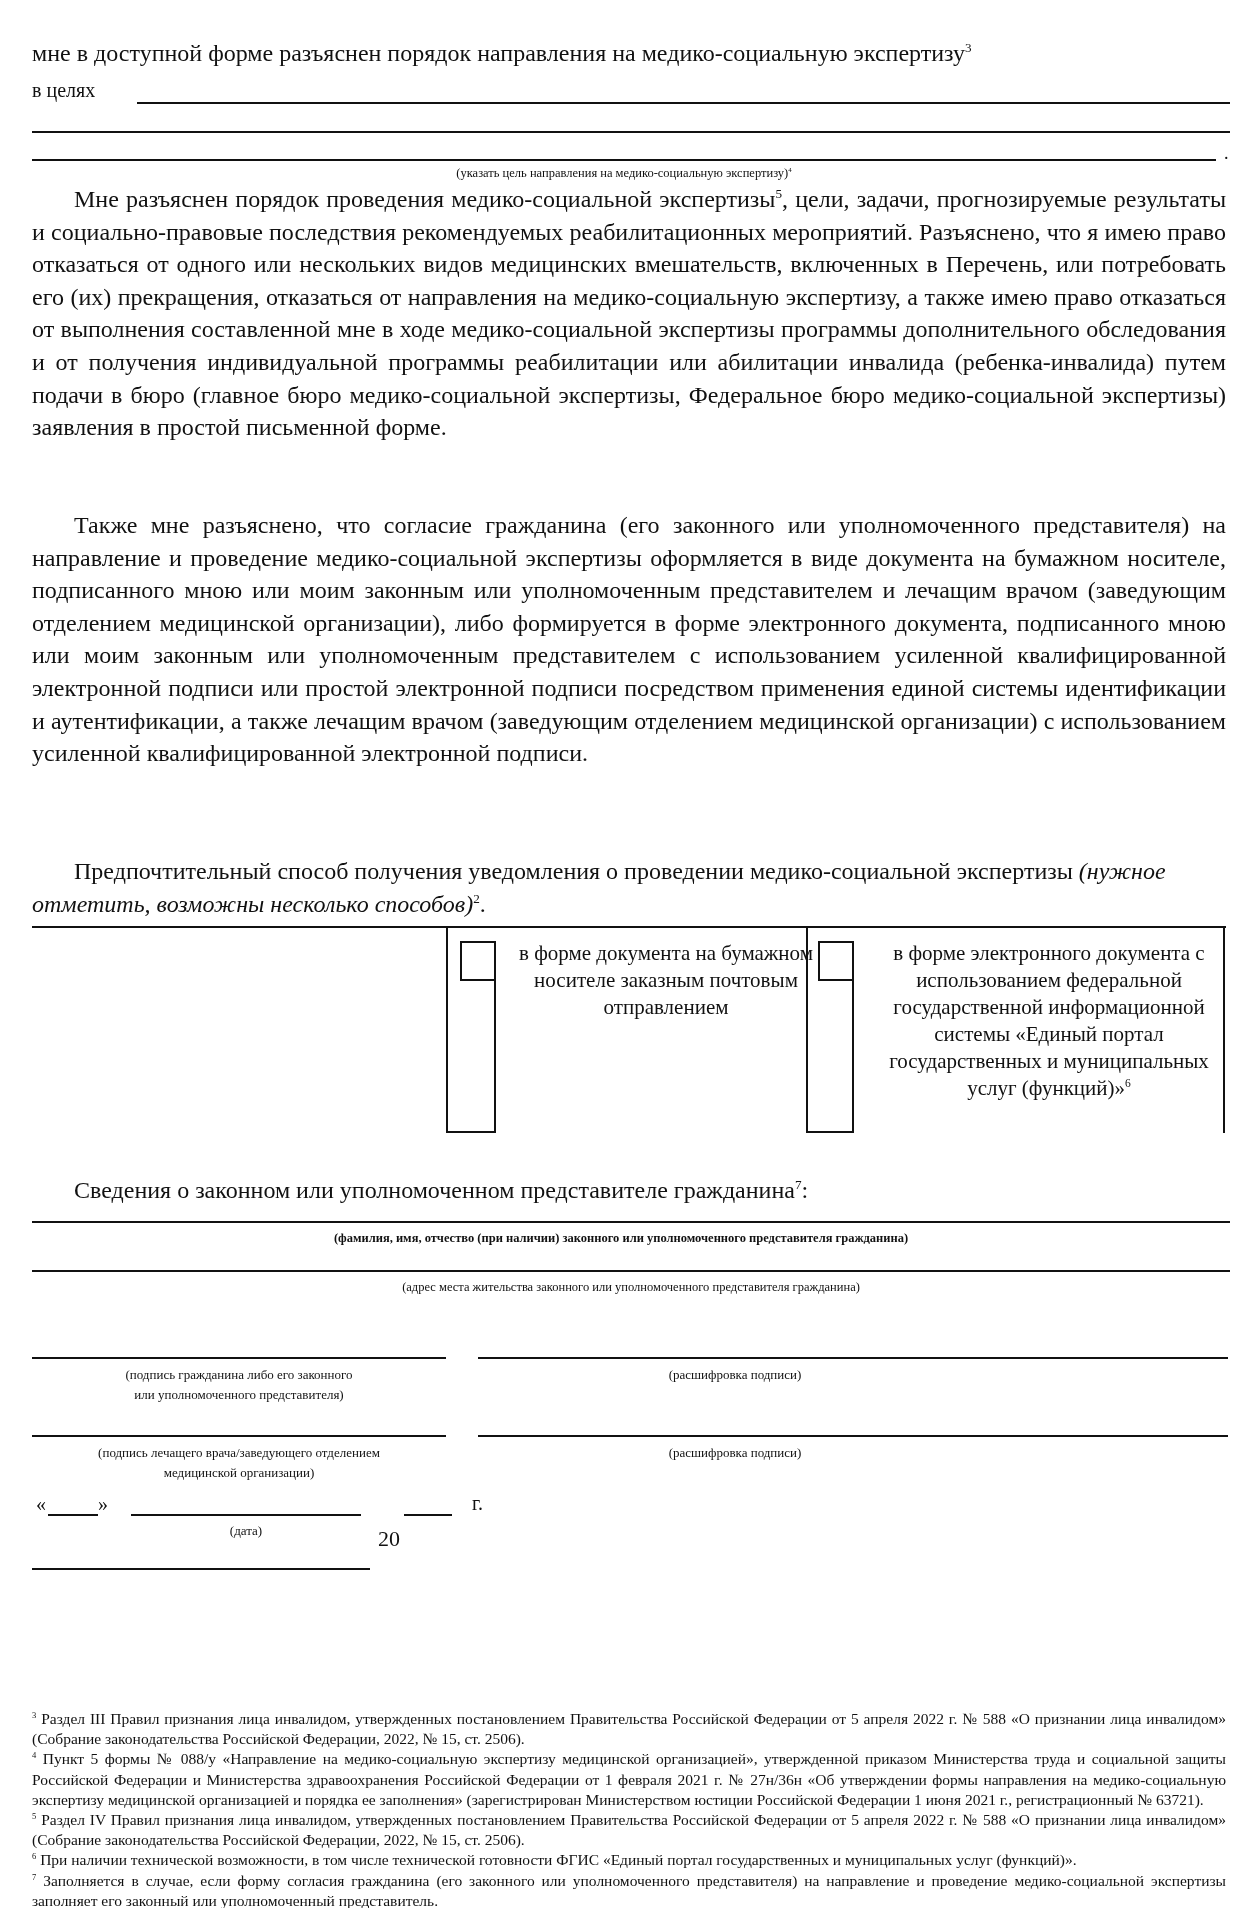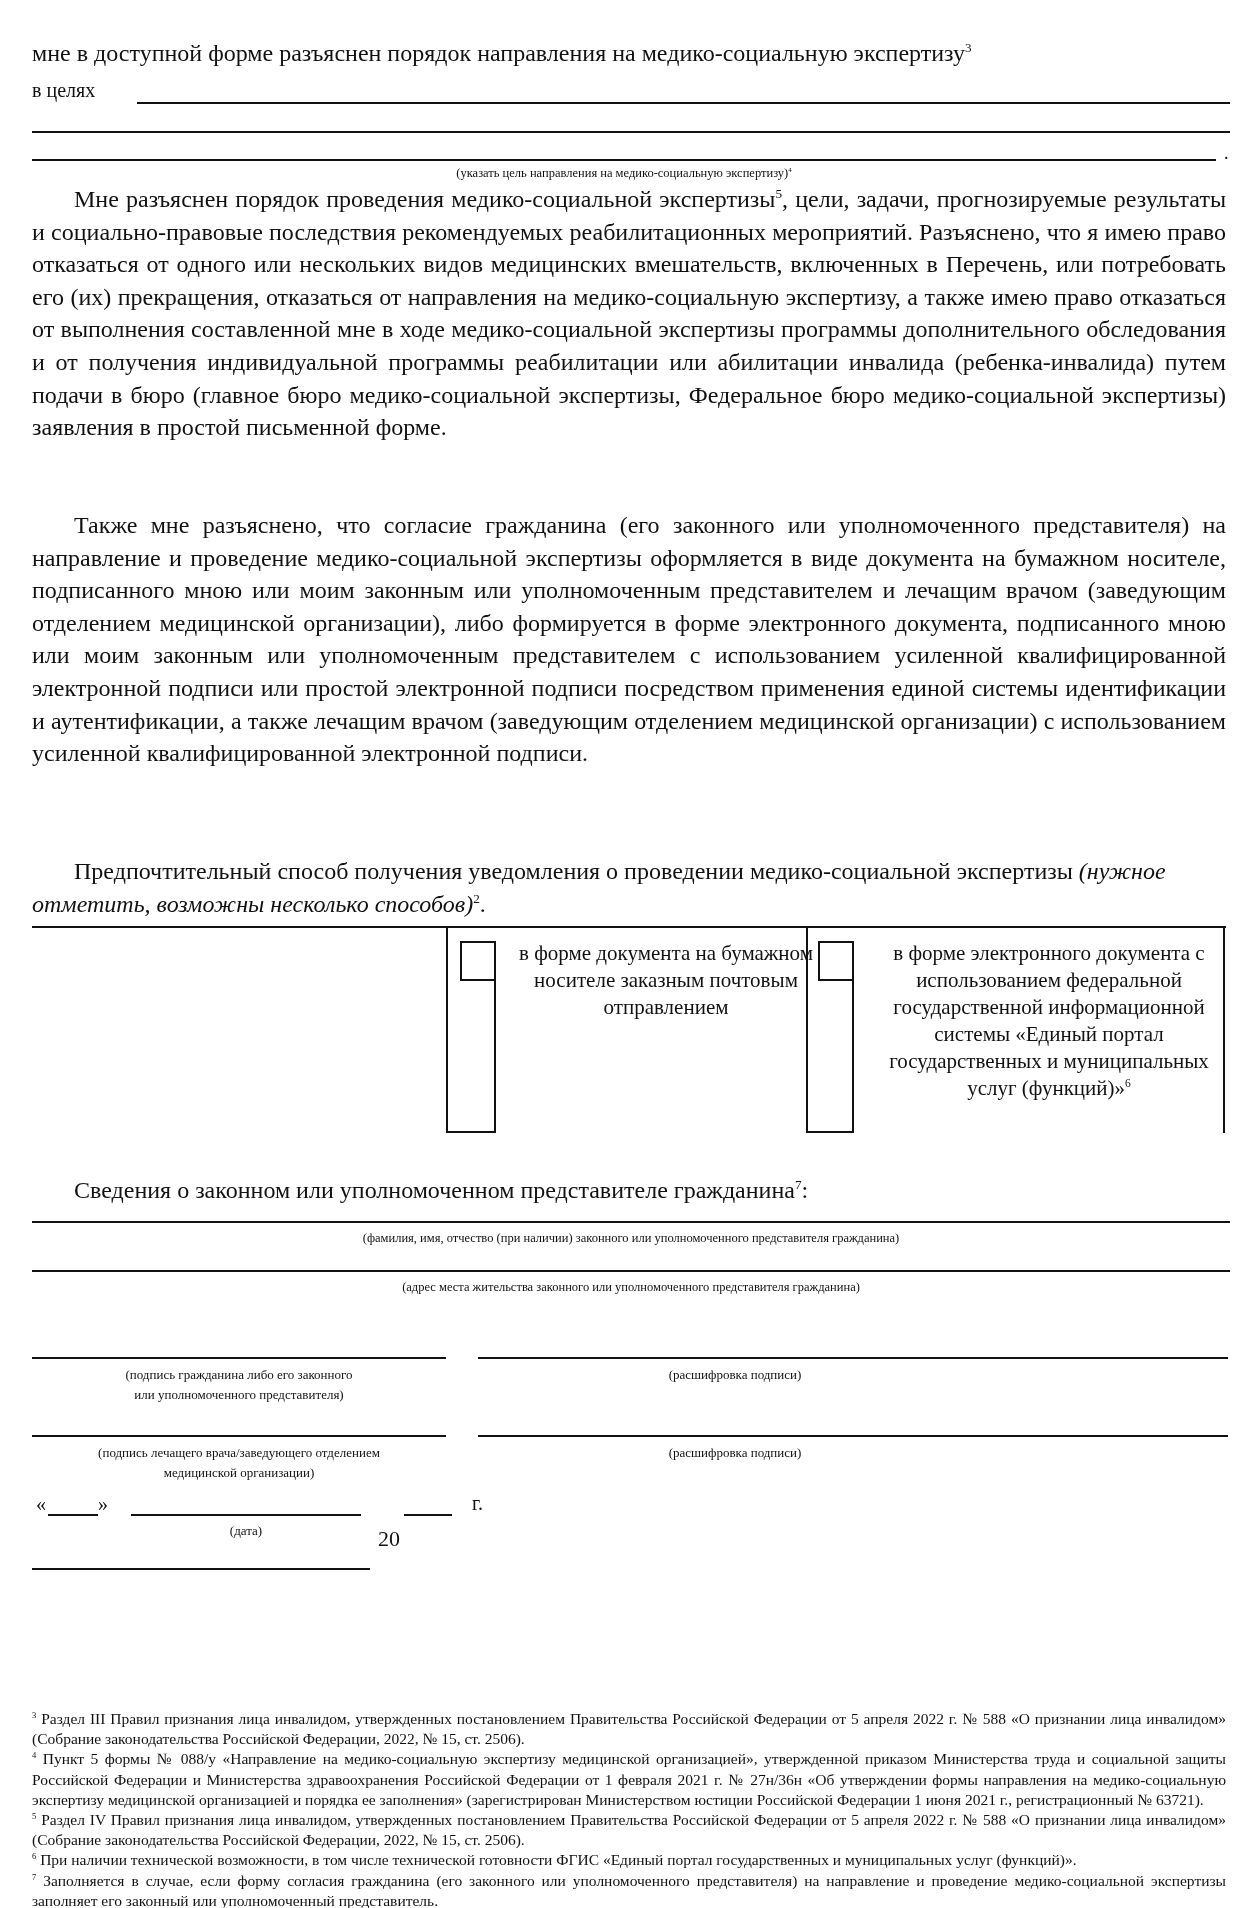--- a/index.html
+++ b/index.html
@@ -68,21 +68,21 @@
     <div class="cbstem" style="left:46px;"></div>
     <div class="bot" style="left:0; width:48px;"></div>
     <div class="txt" style="left:68px; width:350px;"><span>в форме электронного документа с использованием федеральной государственной информационной системы «Единый портал государственных и муниципальных услуг (функций)»</span><sup>6</sup></div>
   </div>
 </div>
 
 <div class="abs" style="left:74px; top:1174px; font-size:24px; line-height:32px; white-space:nowrap;">
   <span>Сведения о законном или уполномоченном представителе гражданина</span><sup>7</sup><span>:</span>
 </div>
 <div class="hr" style="left:32px; width:1198px; top:1221px;"></div>
-<div class="abs cap" style="left:32px; width:1198px; top:1230px;">(фамилия, имя, отчество (при наличии) законного или уполномоченного представителя гражданина)</div>
+<div class="abs cap" style="left:22px; width:1198px; top:1230px;font-weight:bold;">(фамилия, имя, отчество (при наличии) законного или уполномоченного представителя гражданина)</div>
 <div class="hr" style="left:32px; width:1198px; top:1270px;"></div>
 <div class="abs cap" style="left:32px; width:1198px; top:1279px;">(адрес места жительства законного или уполномоченного представителя гражданина)</div>
 
 <div class="hr" style="left:32px; width:414px; top:1357px;"></div>
 <div class="hr" style="left:478px; width:750px; top:1357px;"></div>
 <div class="abs cap" style="left:32px; width:414px; top:1365px; line-height:20px; font-size:13px;">
   <div>(подпись гражданина либо его законного</div>
   <div>или уполномоченного представителя)</div>
 </div>
 <div class="abs cap" style="left:478px; width:514px; top:1365px; font-size:13px; line-height:20px;">(расшифровка подписи)</div>

